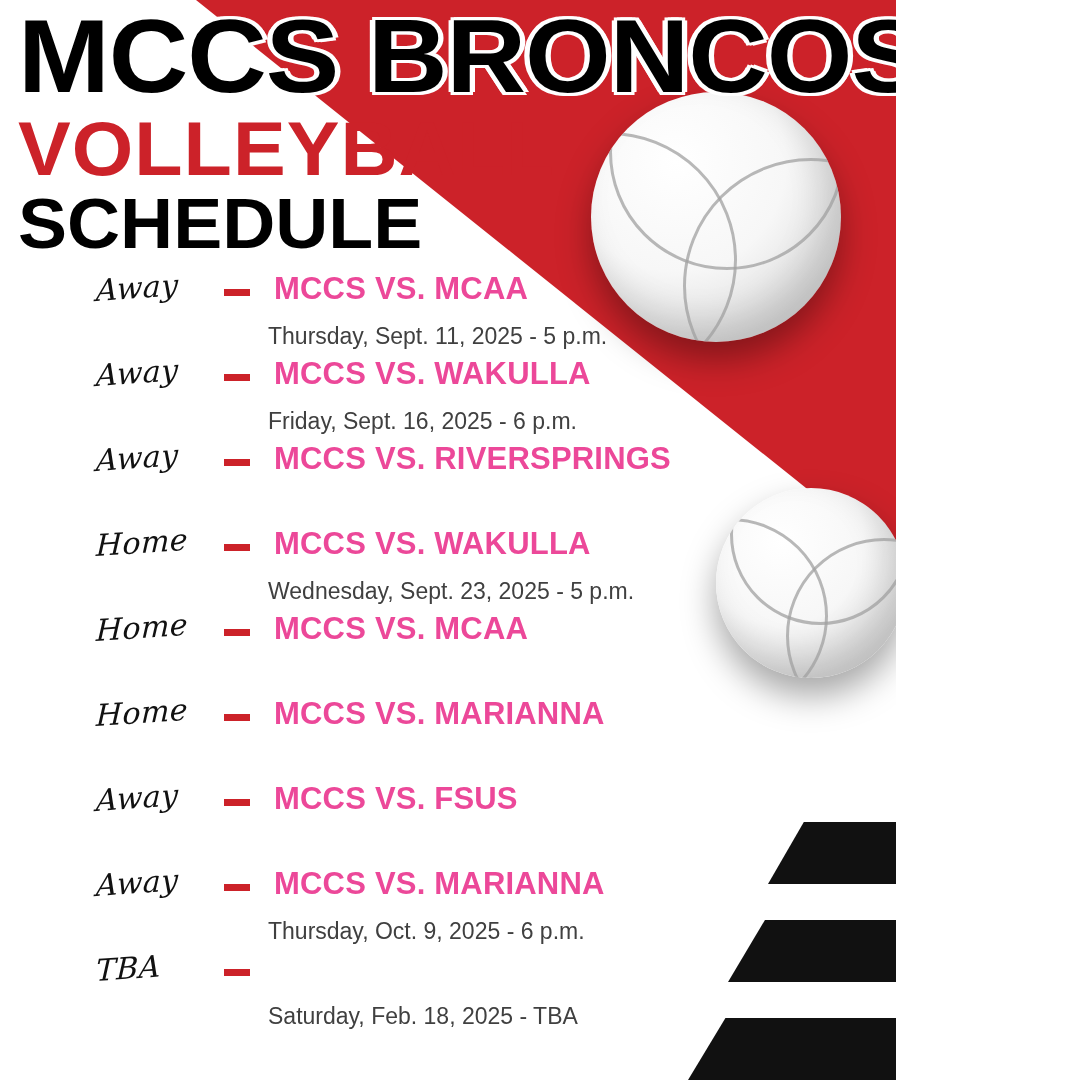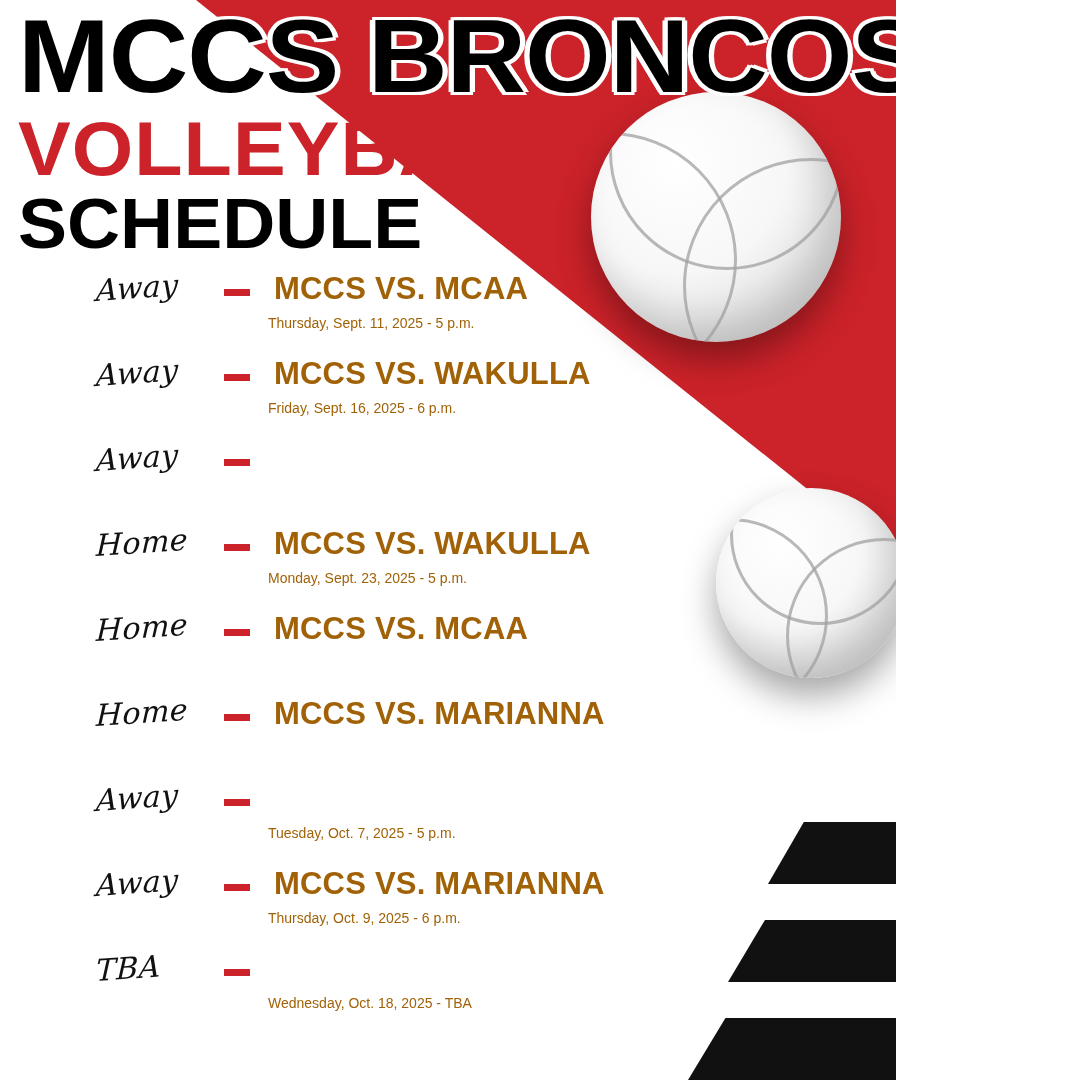--- a/index.html
+++ b/index.html
@@ -159,31 +159,31 @@
     background: #cc2229;
   }
   .matchup {
     position: absolute;
     left: 178px;
     top: 0px;
     font-family: "Liberation Sans", sans-serif;
     font-weight: bold;
     font-size: 31px;
     letter-spacing: 0.2px;
-    color: #a16207;
+    color: #ec4899;
     text-transform: uppercase;
     white-space: nowrap;
   }
   .when {
     position: absolute;
     left: 172px;
-    top: 44px;
-    font-family: "Liberation Sans", sans-serif;
-    font-size: 14px;
-    color: #a16207;
+    top: 52px;
+    font-family: "Liberation Sans", sans-serif;
+    font-size: 23px;
+    color: #404040;
     white-space: nowrap;
   }
 </style>
 </head>
 <body>
 
 <div id="poster">
 
   <div class="red-wedge"></div>
 
@@ -223,54 +223,55 @@
     <div class="game">
       <div class="loc">Away</div>
       <div class="dash"></div>
       <div class="matchup">MCCS VS. WAKULLA</div>
       <div class="when">Friday, Sept. 16, 2025 - 6 p.m.</div>
     </div>
 
     <div class="game">
       <div class="loc">Away</div>
       <div class="dash"></div>
+      <div class="matchup">MCCS VS. RIVERSPRINGS</div>
     </div>
 
     <div class="game">
       <div class="loc">Home</div>
       <div class="dash"></div>
       <div class="matchup">MCCS VS. WAKULLA</div>
-      <div class="when">Monday, Sept. 23, 2025 - 5 p.m.</div>
+      <div class="when">Wednesday, Sept. 23, 2025 - 5 p.m.</div>
     </div>
 
     <div class="game">
       <div class="loc">Home</div>
       <div class="dash"></div>
       <div class="matchup">MCCS VS. MCAA</div>
     </div>
 
     <div class="game">
       <div class="loc">Home</div>
       <div class="dash"></div>
       <div class="matchup">MCCS VS. MARIANNA</div>
     </div>
 
     <div class="game">
       <div class="loc">Away</div>
       <div class="dash"></div>
-      <div class="when">Tuesday, Oct. 7, 2025 - 5 p.m.</div>
+      <div class="matchup">MCCS VS. FSUS</div>
     </div>
 
     <div class="game">
       <div class="loc">Away</div>
       <div class="dash"></div>
       <div class="matchup">MCCS VS. MARIANNA</div>
       <div class="when">Thursday, Oct. 9, 2025 - 6 p.m.</div>
     </div>
 
     <div class="game">
       <div class="loc">TBA</div>
       <div class="dash"></div>
-      <div class="when">Wednesday, Oct. 18, 2025 - TBA</div>
+      <div class="when">Saturday, Feb. 18, 2025 - TBA</div>
     </div>
 
   </div>
 </div>
 
 </body></html>

